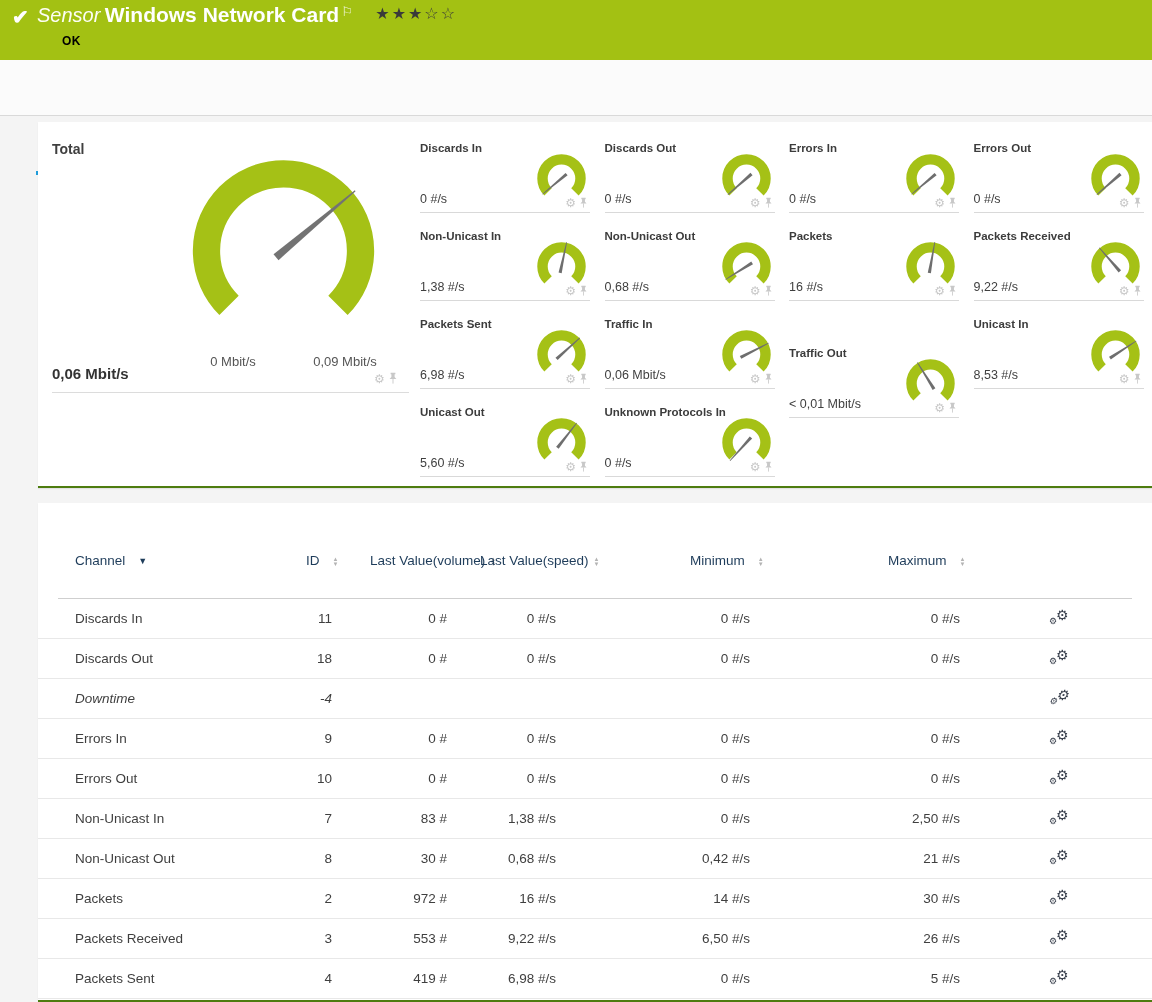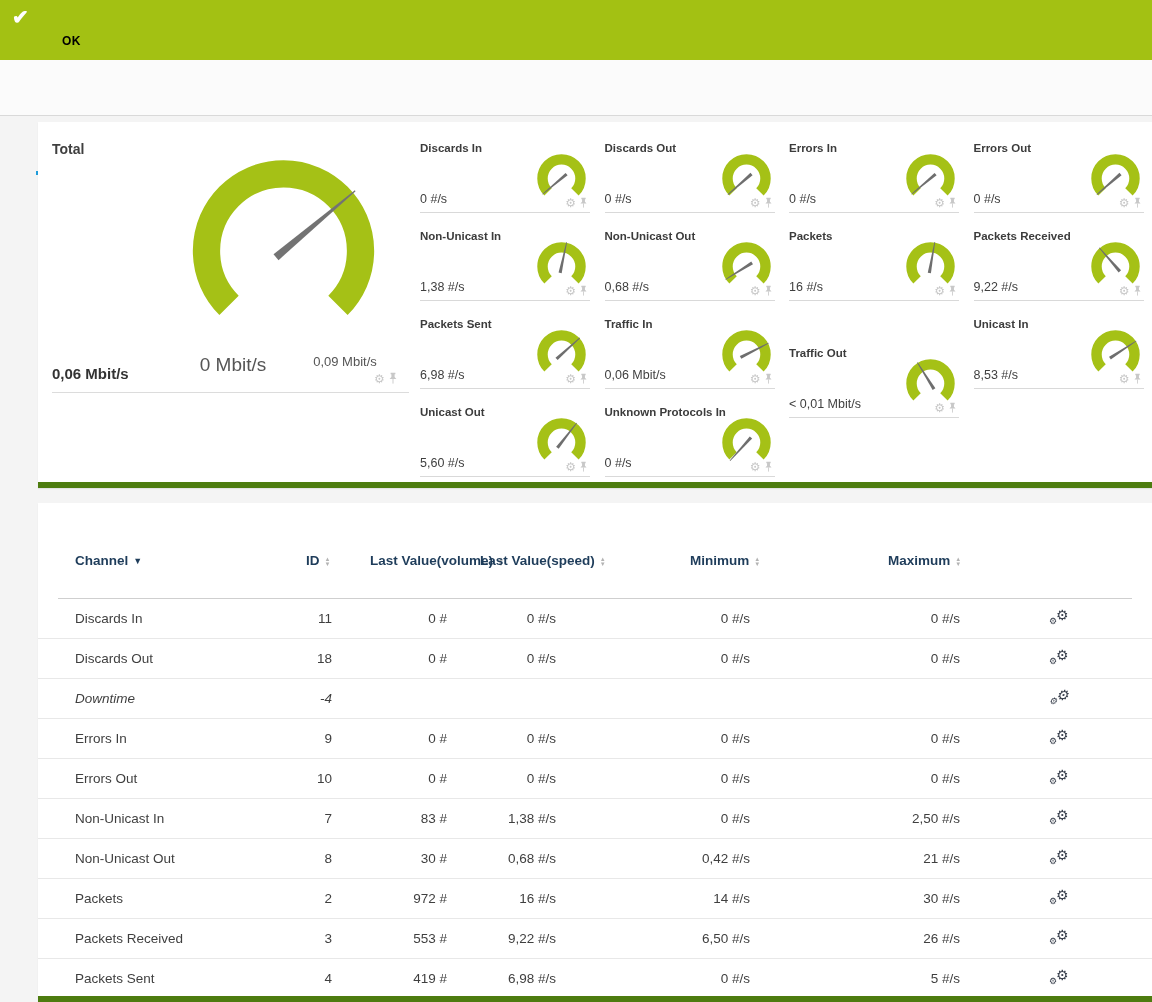--- a/index.html
+++ b/index.html
@@ -20,45 +20,45 @@
   #tabbar { position:absolute; left:0; top:60px; width:1152px; height:56px; background:#fbfbfb; border-bottom:1px solid #d9d9d9; }
   .tab { position:absolute; top:86px; height:26px; display:flex; align-items:center; gap:7px; font-size:15px; color:#3f3f3f; cursor:pointer; white-space:nowrap; }
   .tab .num { font-weight:bold; color:#3f3f3f; }
   .tab .dayword { color:#5a5a5a; }
   .tab.active { font-weight:bold; color:#253c4f; }
   #tab-underline { position:absolute; left:36px; top:111px; width:170px; height:4px; background:#1f9ddb; }
   .tab svg { display:block; }
   .tab .gearglyph { font-size:16px; color:#3f3f3f; }
 
   
-  .panel { position:absolute; background:#fff; border-bottom:6px solid #4d7c0f; box-shadow:0 1px 1px rgba(0,0,0,0.07); }
+  .panel { position:absolute; background:#fff; border-bottom:2px solid #4d7c0f; box-shadow:0 1px 1px rgba(0,0,0,0.07); }
   #panel-gauges { left:38px; top:122px; width:1114px; height:366px; }
   #panel-table  { left:38px; top:503px; width:1114px; height:499px; overflow:hidden; }
 
   
   #total-label { position:absolute; left:14px; top:19px; font-size:14px; font-weight:bold; color:#3f3f3f; }
   #total-gauge-svg { position:absolute; left:148px; top:36px; }
-  #total-scale-min { position:absolute; left:150px; top:232px; width:90px; text-align:center; font-size:19px; color:#555; }
+  #total-scale-min { position:absolute; left:150px; top:232px; width:90px; text-align:center; font-size:13px; color:#555; }
   #total-scale-max { position:absolute; left:262px; top:232px; width:90px; text-align:center; font-size:13px; color:#555; }
   #total-value { position:absolute; left:14px; top:243px; font-size:15px; font-weight:bold; color:#333; }
   #total-gearpin { position:absolute; left:336px; top:250px; }
   #total-rule { position:absolute; left:14px; top:270px; width:357px; height:1px; background:#dcdcdc; }
 
   
   .gcell { position:absolute; width:170px; height:73px; border-bottom:1px solid #d9d9d9; }
   .gcell .glabel { position:absolute; left:0; top:2px; font-size:11.5px; font-weight:bold; color:#3c3c3c; white-space:nowrap; }
   .gcell .gvalue { position:absolute; left:0; top:52px; font-size:12.5px; color:#3f3f3f; white-space:nowrap; }
   .gcell svg.gsvg { position:absolute; right:0; top:8px; }
   .gcell .gearpin { position:absolute; right:2px; bottom:3px; }
 
   .gearpin { display:flex; align-items:center; gap:3px; color:#c8c8c8; }
   .gearpin .g { font-size:12px; line-height:12px; color:#c8c8c8; }
 
   
-  .th { position:absolute; top:50px; font-size:13.5px; font-weight:bold; color:#1e3c5a; white-space:nowrap; display:flex; align-items:flex-start; gap:5px; }
+  .th { position:absolute; top:50px; font-size:13.5px; font-weight:normal; color:#1e3c5a; white-space:nowrap; display:flex; align-items:flex-start; gap:13px; }
   .th .lines { display:flex; flex-direction:row; line-height:16px; }
   .th .l2wrap { display:flex; gap:5px; align-items:center; }
   .sortstack { display:flex; flex-direction:column; line-height:5px; font-size:6px; color:#b3b3b3; padding-top:4px; }
   .th .l2wrap .sortstack { padding-top:1px; }
   .sortdesc { font-size:9px; color:#1e3c5a; padding-top:3px; }
   #thead-rule { position:absolute; left:20px; top:95px; width:1074px; height:1px; background:#cfcfcf; }
 
   #rows { position:absolute; left:0; top:96px; width:1114px; }
   .row { position:absolute; left:0; width:1114px; height:40px; border-bottom:1px solid #e8e8e8; font-size:13.5px; color:#3f3f3f; }
   .row span.cell { position:absolute; top:0; line-height:39px; white-space:nowrap; }
@@ -70,20 +70,25 @@
   .c-max   { right:192px; }
   .c-gear  { position:absolute; left:1010px; top:0; width:26px; height:40px; cursor:pointer; }
   .c-gear .big   { position:absolute; left:8px; top:8px; font-size:14px; color:#39404d; }
   .c-gear .small { position:absolute; left:1px; top:17px; font-size:9px; color:#39404d; }
 </style>
 </head>
 <body>
 
 <div id="banner">
   <span class="check">✔</span>
+  <div class="titlewrap">
+    <span class="kind">Sensor</span>
+    <span class="name">Windows Network Card</span><span class="flag">⚐</span>
+    <span class="stars">★★★☆☆</span>
+  </div>
   <span class="ok">OK</span>
 </div>
 
 <div id="tabbar">
   <div class="tab active" style="left:48px">
     <span>
         <svg width="19" height="19" viewBox="0 0 19 19">
           <path d="M 4.9 14.6 A 6.5 6.5 0 1 1 14.1 14.6" fill="none" stroke="#1f9ddb" stroke-width="3.2"></path>
           <line x1="9.5" y1="10" x2="13.6" y2="5.6" stroke="#1f6fa8" stroke-width="2"></line>
         </svg>

